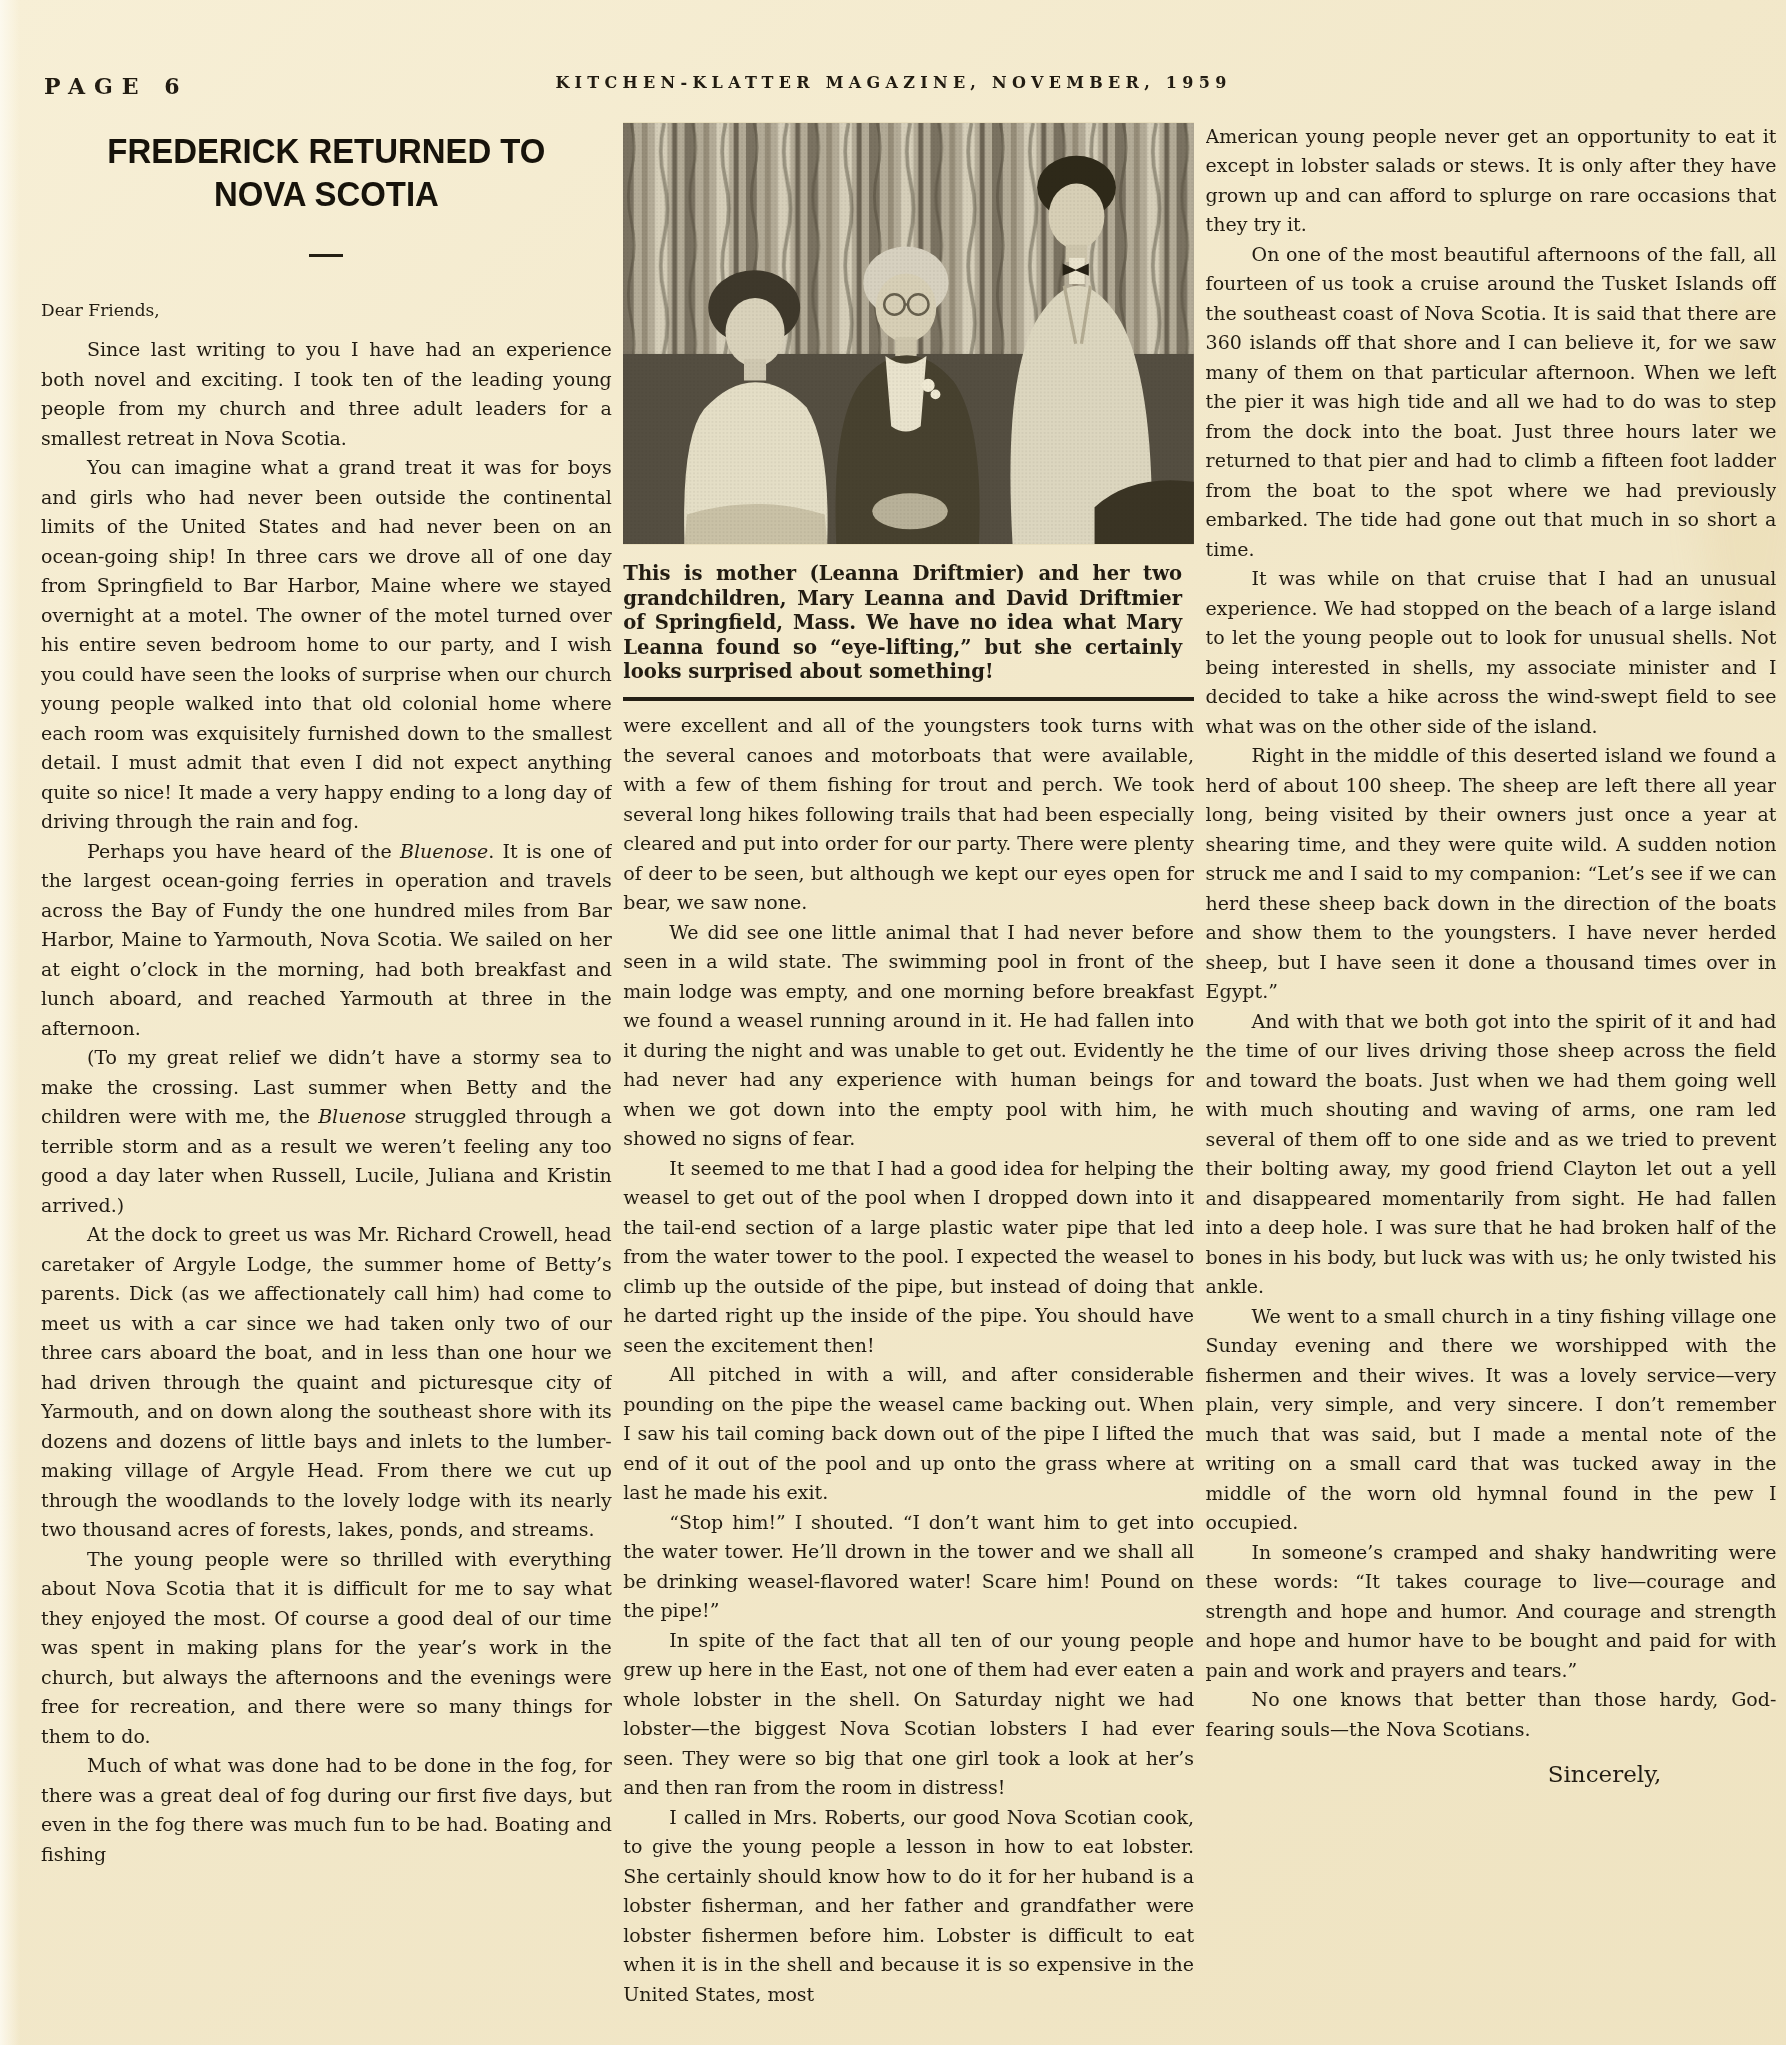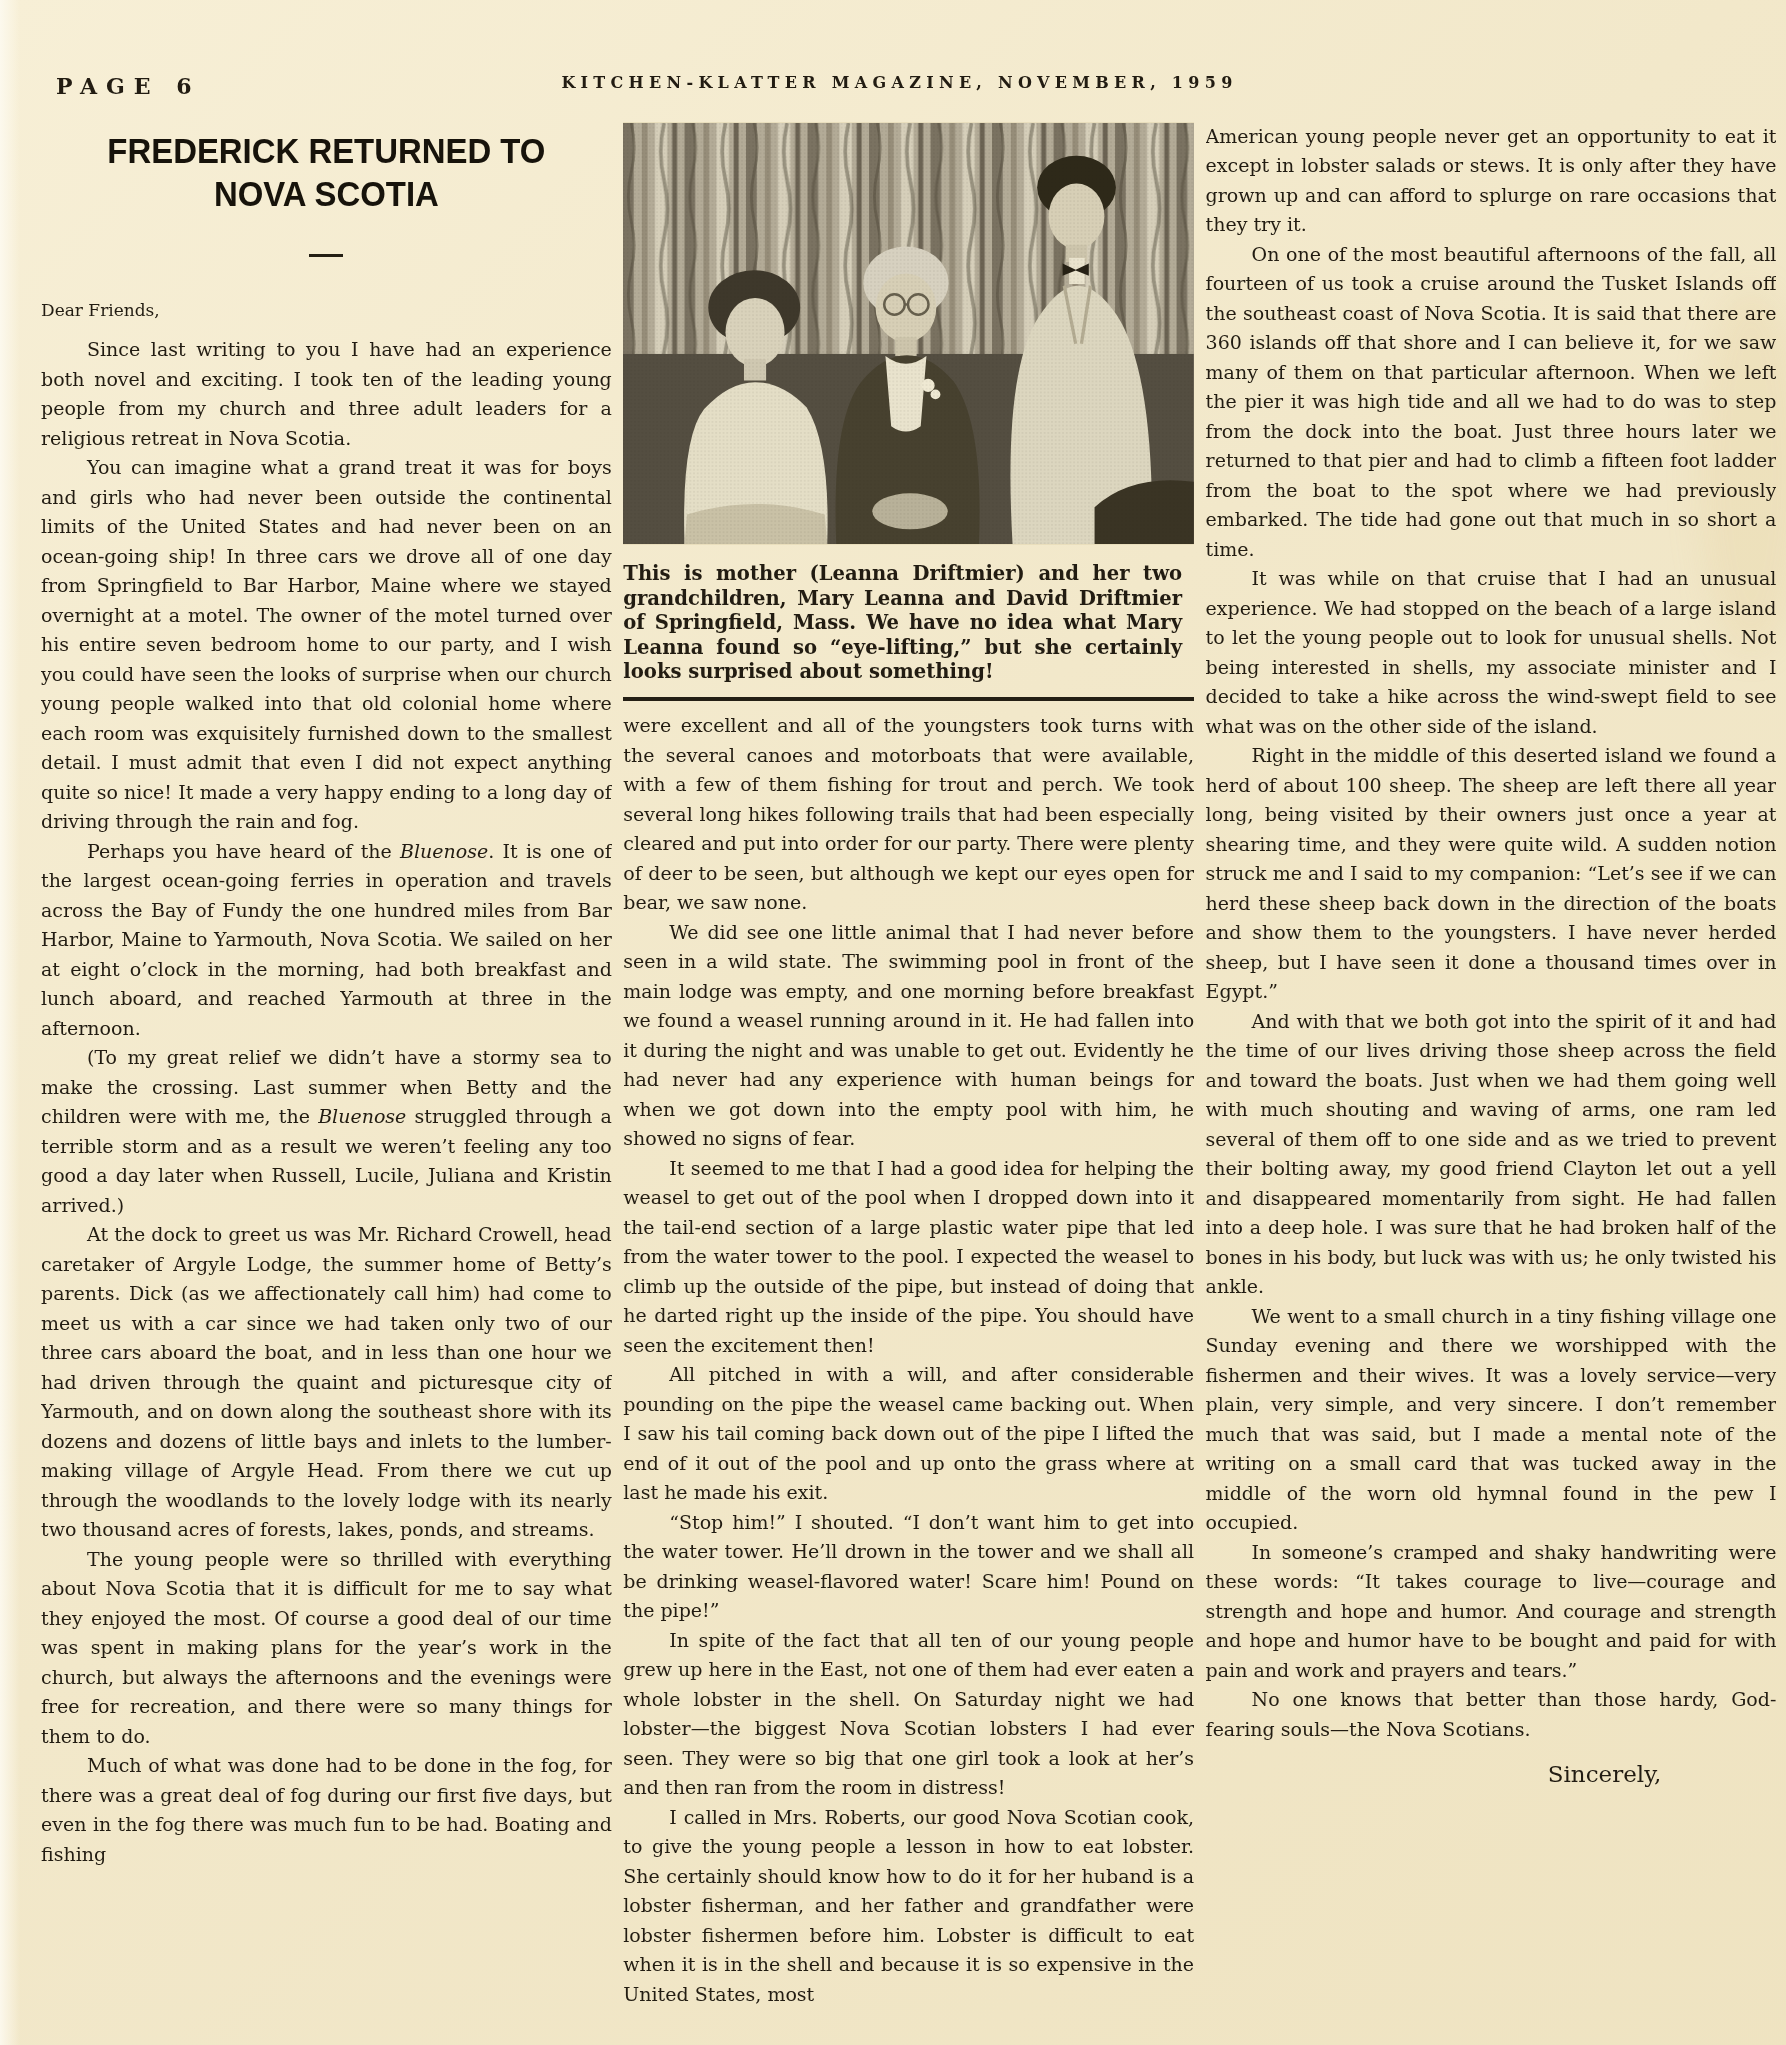--- a/index.html
+++ b/index.html
@@ -11,21 +11,21 @@
     color:#221c12;
     overflow:hidden;
   }
   .scan-edge{
     position:absolute;left:0;top:0;bottom:0;width:19.6px;
     background:linear-gradient(90deg,rgba(253,250,240,.9),rgba(253,250,240,0));
   }
   .stain{position:absolute;border-radius:50%;filter:blur(16.4px);pointer-events:none;}
   .stain.s4{left:1698px;top:286px;width:106px;height:368px;background:rgba(210,180,110,.12);}
 
-  .masthead-row{position:absolute;top:0;left:12px;right:0;height:119px;}
+  .masthead-row{position:absolute;top:0;left:0;right:0;height:119px;}
   .page-label{
     position:absolute;left:44px;top:73px;
     font-weight:bold;font-size:22px;letter-spacing:9px;white-space:nowrap;
   }
   .masthead{
     position:absolute;left:0;right:0;top:73px;text-align:center;
     font-weight:bold;font-size:16px;letter-spacing:5.3px;white-space:nowrap;
   }
 
   .columns{
@@ -91,21 +91,21 @@
   <div class="columns">
 
     <section class="col col1">
       <h1 class="article-title">
         <span>FREDERICK RETURNED TO</span>
         <span>NOVA SCOTIA</span>
       </h1>
       <div class="title-dash"></div>
       <p class="salutation">Dear Friends,</p>
       <div class="col-text" id="col1-text">
-          <p class="para">Since last writing to you I have had an experience both novel and exciting. I took ten of the leading young people from my church and three adult leaders for a religious retreat in Nova Scotia.</p>
+          <p class="para">Since last writing to you I have had an experience both novel and exciting. I took ten of the leading young people from my church and three adult leaders for a smallest retreat in Nova Scotia.</p>
           <p class="para">You can imagine what a grand treat it was for boys and girls who had never been outside the continental limits of the United States and had never been on an ocean-going ship! In three cars we drove all of one day from Springfield to Bar Harbor, Maine where we stayed overnight at a motel. The owner of the motel turned over his entire seven bedroom home to our party, and I wish you could have seen the looks of surprise when our church young people walked into that old colonial home where each room was exquisitely furnished down to the smallest detail. I must admit that even I did not expect anything quite so nice! It made a very happy ending to a long day of driving through the rain and fog.</p>
           <p class="para">Perhaps you have heard of the <i>Bluenose</i>. It is one of the largest ocean-going ferries in operation and travels across the Bay of Fundy the one hundred miles from Bar Harbor, Maine to Yarmouth, Nova Scotia. We sailed on her at eight o’clock in the morning, had both breakfast and lunch aboard, and reached Yarmouth at three in the afternoon.</p>
           <p class="para">(To my great relief we didn’t have a stormy sea to make the crossing. Last summer when Betty and the children were with me, the <i>Bluenose</i> struggled through a terrible storm and as a result we weren’t feeling any too good a day later when Russell, Lucile, Juliana and Kristin arrived.)</p>
           <p class="para">At the dock to greet us was Mr. Richard Crowell, head caretaker of Argyle Lodge, the summer home of Betty’s parents. Dick (as we affectionately call him) had come to meet us with a car since we had taken only two of our three cars aboard the boat, and in less than one hour we had driven through the quaint and picturesque city of Yarmouth, and on down along the southeast shore with its dozens and dozens of little bays and inlets to the lumber-making village of Argyle Head. From there we cut up through the woodlands to the lovely lodge with its nearly two thousand acres of forests, lakes, ponds, and streams.</p>
           <p class="para">The young people were so thrilled with everything about Nova Scotia that it is difficult for me to say what they enjoyed the most. Of course a good deal of our time was spent in making plans for the year’s work in the church, but always the afternoons and the evenings were free for recreation, and there were so many things for them to do.</p>
           <p class="para">Much of what was done had to be done in the fog, for there was a great deal of fog during our first five days, but even in the fog there was much fun to be had. Boating and fishing</p>
         </div>
     </section>
 
     <section class="col col2">

